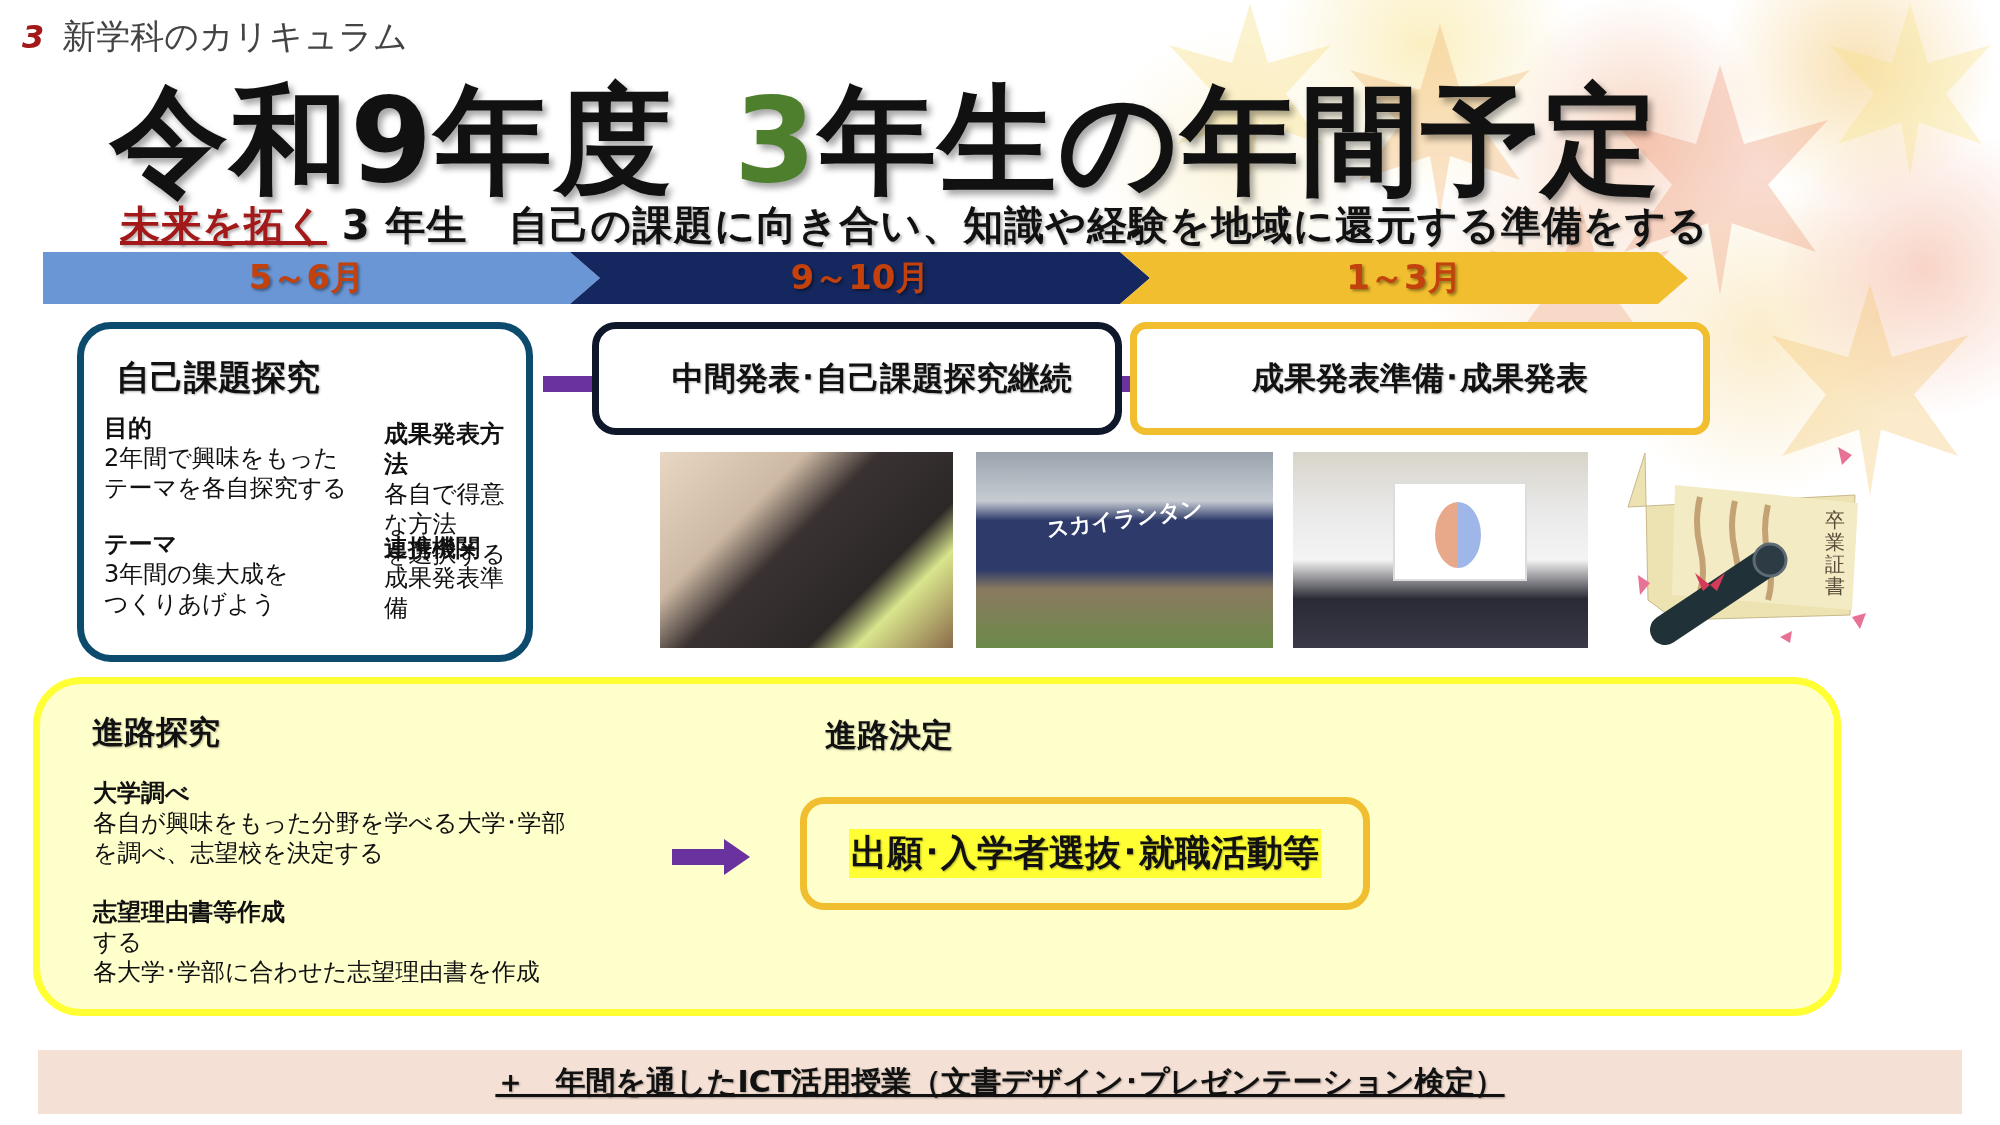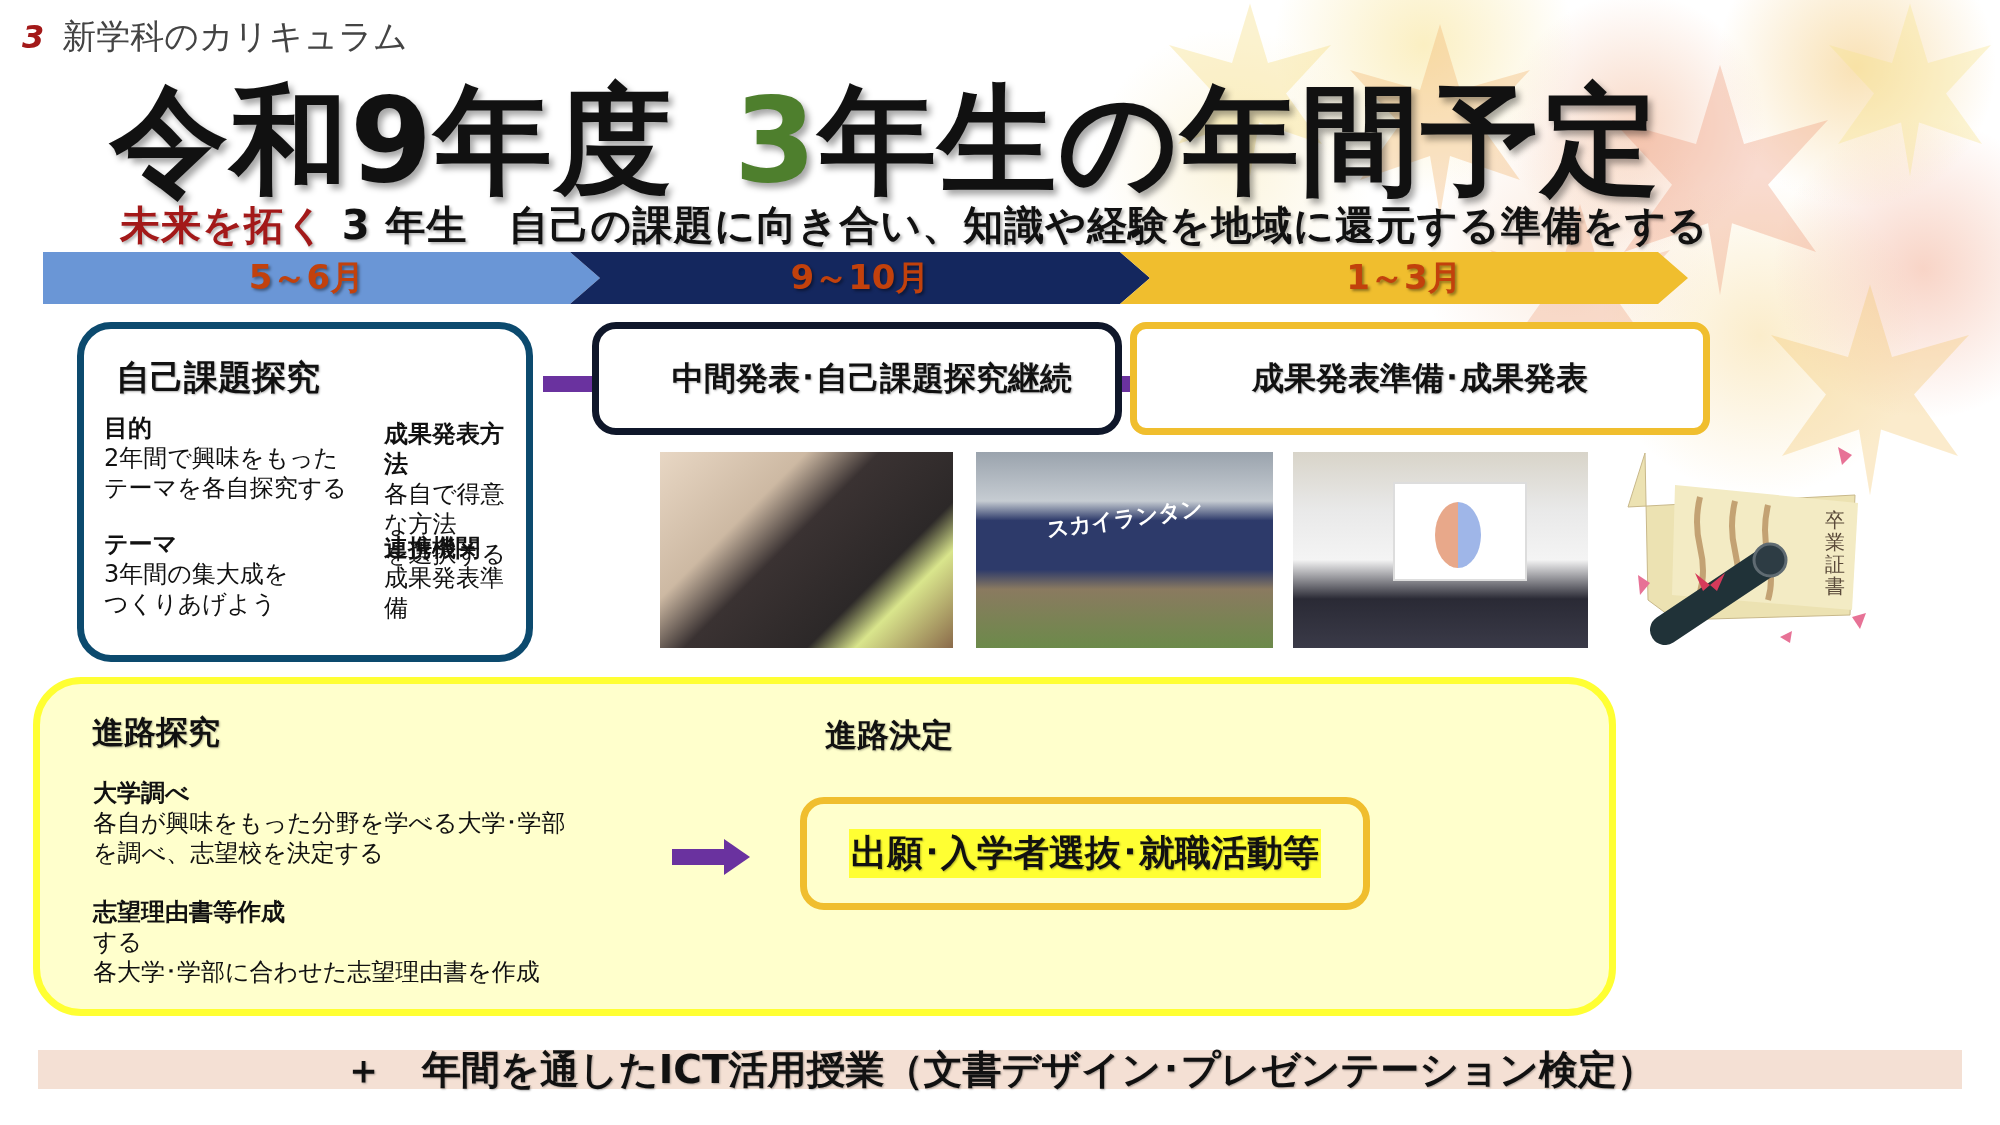--- a/index.html
+++ b/index.html
@@ -24,21 +24,21 @@
   }
   .leaf { position:absolute; opacity:0.35; }
 
   .section-label { left:22px; top:14px; font-size:34px; color:#444; display:flex; align-items:baseline; gap:18px; }
   .section-num { color:#a31919; font-style:italic; font-weight:bold; font-size:32px; }
   .title { left:110px; top:62px; font-size:118px; font-weight:bold; letter-spacing:2px;
     text-shadow:4px 5px 6px rgba(0,0,0,0.35); white-space:nowrap; }
   .title .green { color:#4e7f2d; margin-left:60px; }
   .subtitle { left:120px; top:198px; font-size:40px; font-weight:bold; white-space:nowrap;
     text-shadow:2px 2px 3px rgba(0,0,0,0.3); letter-spacing:1px;}
-  .subtitle .red { color:#a31919; }
+  .subtitle .red { color:#a31919;text-decoration:underline; }
 
   .timeline { left:43px; top:252px; width:1645px; height:52px; }
   .seg { position:absolute; top:0; height:52px; color:#c2410c; font-size:34px; font-weight:bold;
     display:flex; align-items:center; justify-content:center; text-shadow:2px 2px 3px rgba(0,0,0,0.4); }
 
   .box { position:absolute; background:#fff; border-radius:34px; box-sizing:border-box; }
   .box1 { left:33px; top:322px; width:456px; height:340px; border:7px solid #0c4a6e;margin-left:44px; }
   .box2 { left:592px; top:322px; width:530px; height:113px; border:7px solid #0f172a; border-radius:24px;
     display:flex; align-items:center; justify-content:center; }
   .box3 { left:1130px; top:322px; width:580px; height:113px; border:7px solid #f0be2e; border-radius:16px;
@@ -51,29 +51,29 @@
   .arrow { position:absolute; }
 
   .photo { position:absolute; top:452px; height:196px; overflow:hidden; }
   .ph1 { left:660px; width:293px; background:linear-gradient(135deg,#e8d7c4 0%,#cdb9a3 30%,#3a3232 45%,#2c2828 70%,#d9e58c 80%,#8a6a4a 100%); }
   .ph2 { left:976px; width:297px; background:linear-gradient(180deg,#9aa3ad 0%,#c6ccd2 25%,#2d3a6a 35%,#2d3a6a 60%,#8a7a60 70%,#6c8a4a 100%); }
   .ph3 { left:1293px; width:295px; background:linear-gradient(180deg,#d8d4c9 0%,#e9e9e9 30%,#f4f4f4 55%,#2a2a35 75%,#3a3a48 100%); }
   .ph-caption { position:absolute; color:#fff; font-size:22px; font-weight:bold; }
 
   .diploma { position:absolute; left:1620px; top:445px; width:250px; height:200px; }
 
-  .yellow-box { left:33px; top:677px; width:1583px; height:339px; background:#ffffcc; border:7px solid #ffff33;
+  .yellow-box { left:33px; top:677px; width:1808px; height:339px; background:#ffffcc; border:7px solid #ffff33;
     border-radius:48px; box-sizing:border-box; position:absolute; }
   .yb-title { position:absolute; font-size:32px; font-weight:bold; text-shadow:1px 1px 2px rgba(0,0,0,0.3); }
   .gold-box { position:absolute; left:760px; top:113px; width:570px; height:113px; border:7px solid #f0be2e;
     border-radius:24px; box-sizing:border-box; display:flex; align-items:center; justify-content:center; }
   .gold-box span { font-size:36px; font-weight:bold; background:#ffff33; padding:0 2px; text-shadow:1px 1px 2px rgba(0,0,0,0.3);}
 
-  .banner { left:38px; top:1050px; width:1924px; height:39px; background:#f4e0d4; display:flex; align-items:center;
-    justify-content:center; font-size:39px; font-weight:bold; text-shadow:1px 1px 2px rgba(0,0,0,0.3); position:absolute; }
+  .banner { left:38px; top:1050px; width:1924px; height:64px; background:#f4e0d4; display:flex; align-items:center;
+    justify-content:center; font-size:30px; font-weight:bold; text-shadow:1px 1px 2px rgba(0,0,0,0.3); position:absolute;text-decoration:underline; }
 </style>
 </head>
 <body>
 
 <div class="leaves">
   <svg class="leaf" style="left:300px;top:20px" width="200" height="200" viewBox="0 0 100 100">
       <polygon points="50,2 60,35 95,25 70,52 90,80 55,68 50,98 45,68 10,80 30,52 5,25 40,35" fill="#f2b36b"></polygon>
     </svg>
   <svg class="leaf" style="left:560px;top:60px" width="240" height="240" viewBox="0 0 100 100">
       <polygon points="50,2 60,35 95,25 70,52 90,80 55,68 50,98 45,68 10,80 30,52 5,25 40,35" fill="#ee9a7a"></polygon>

